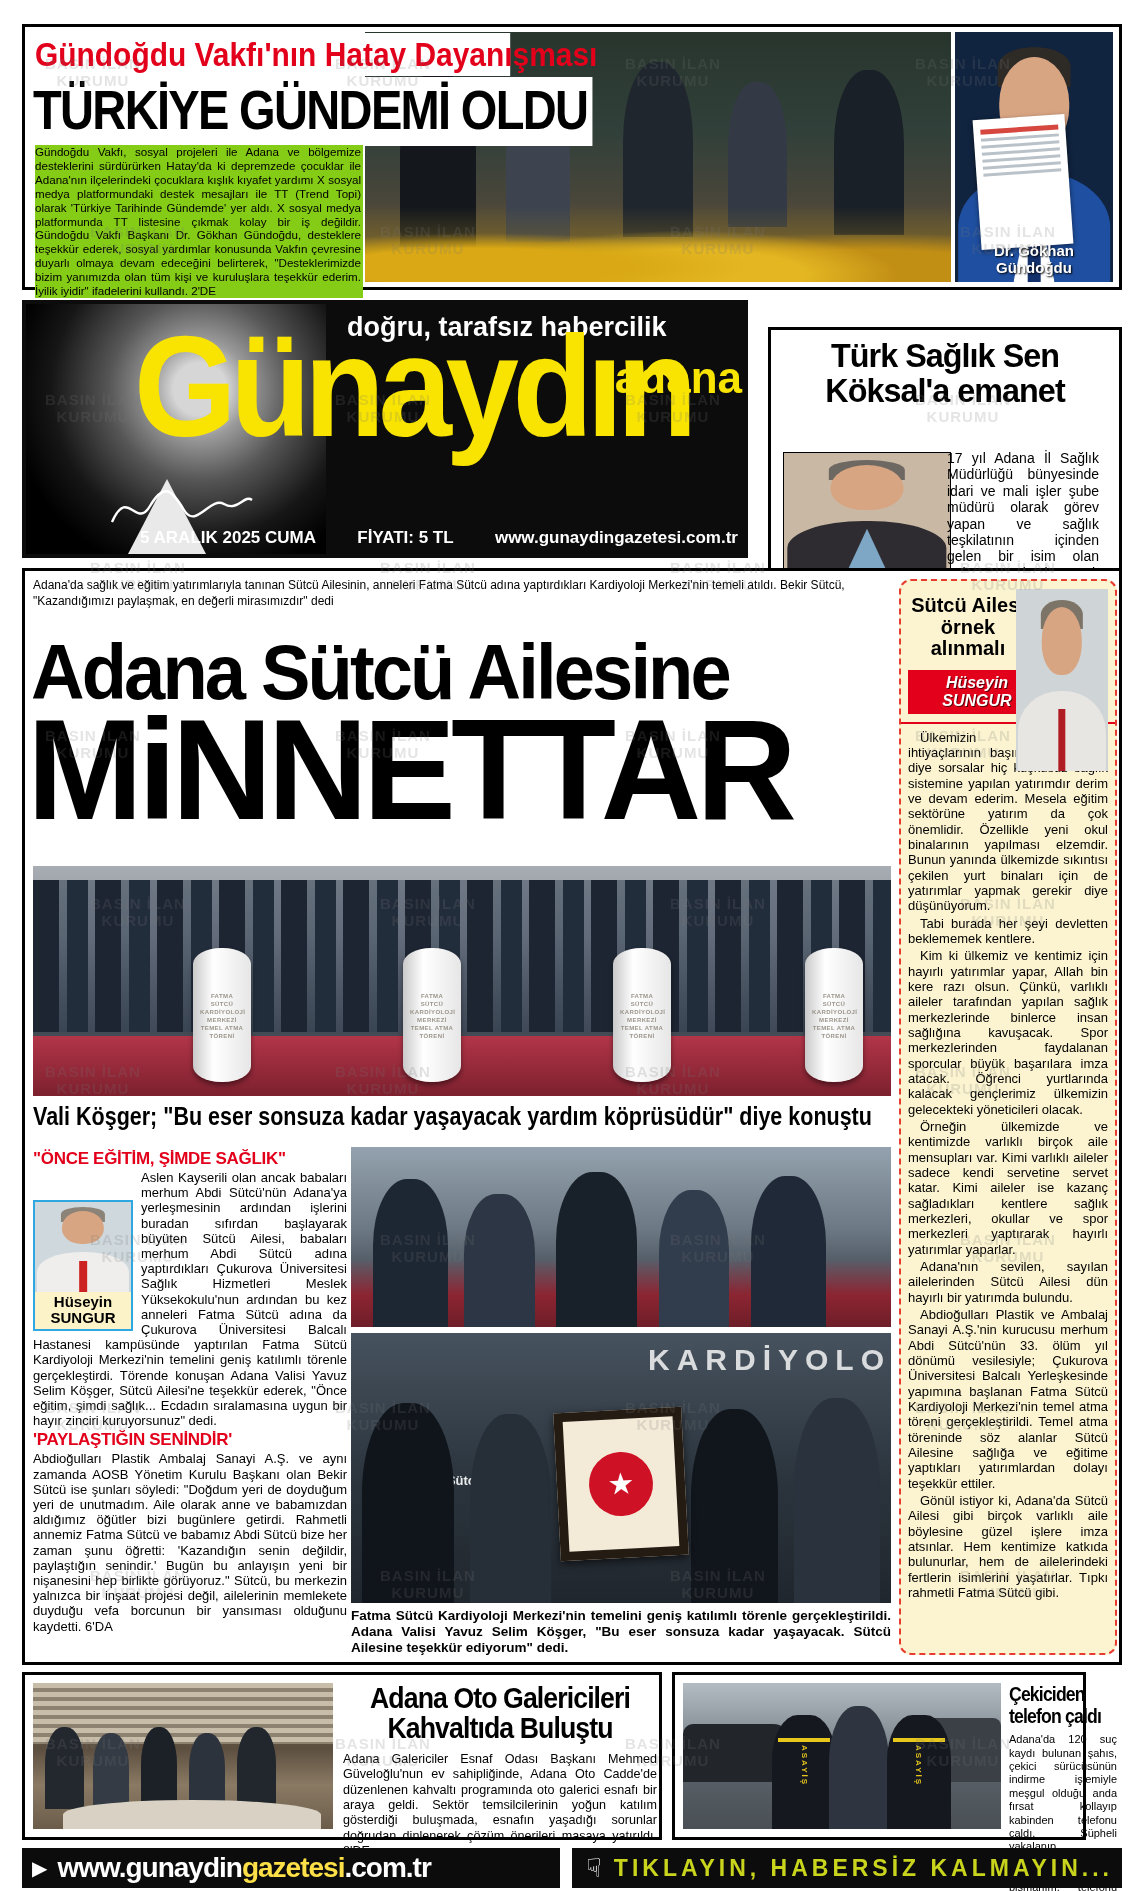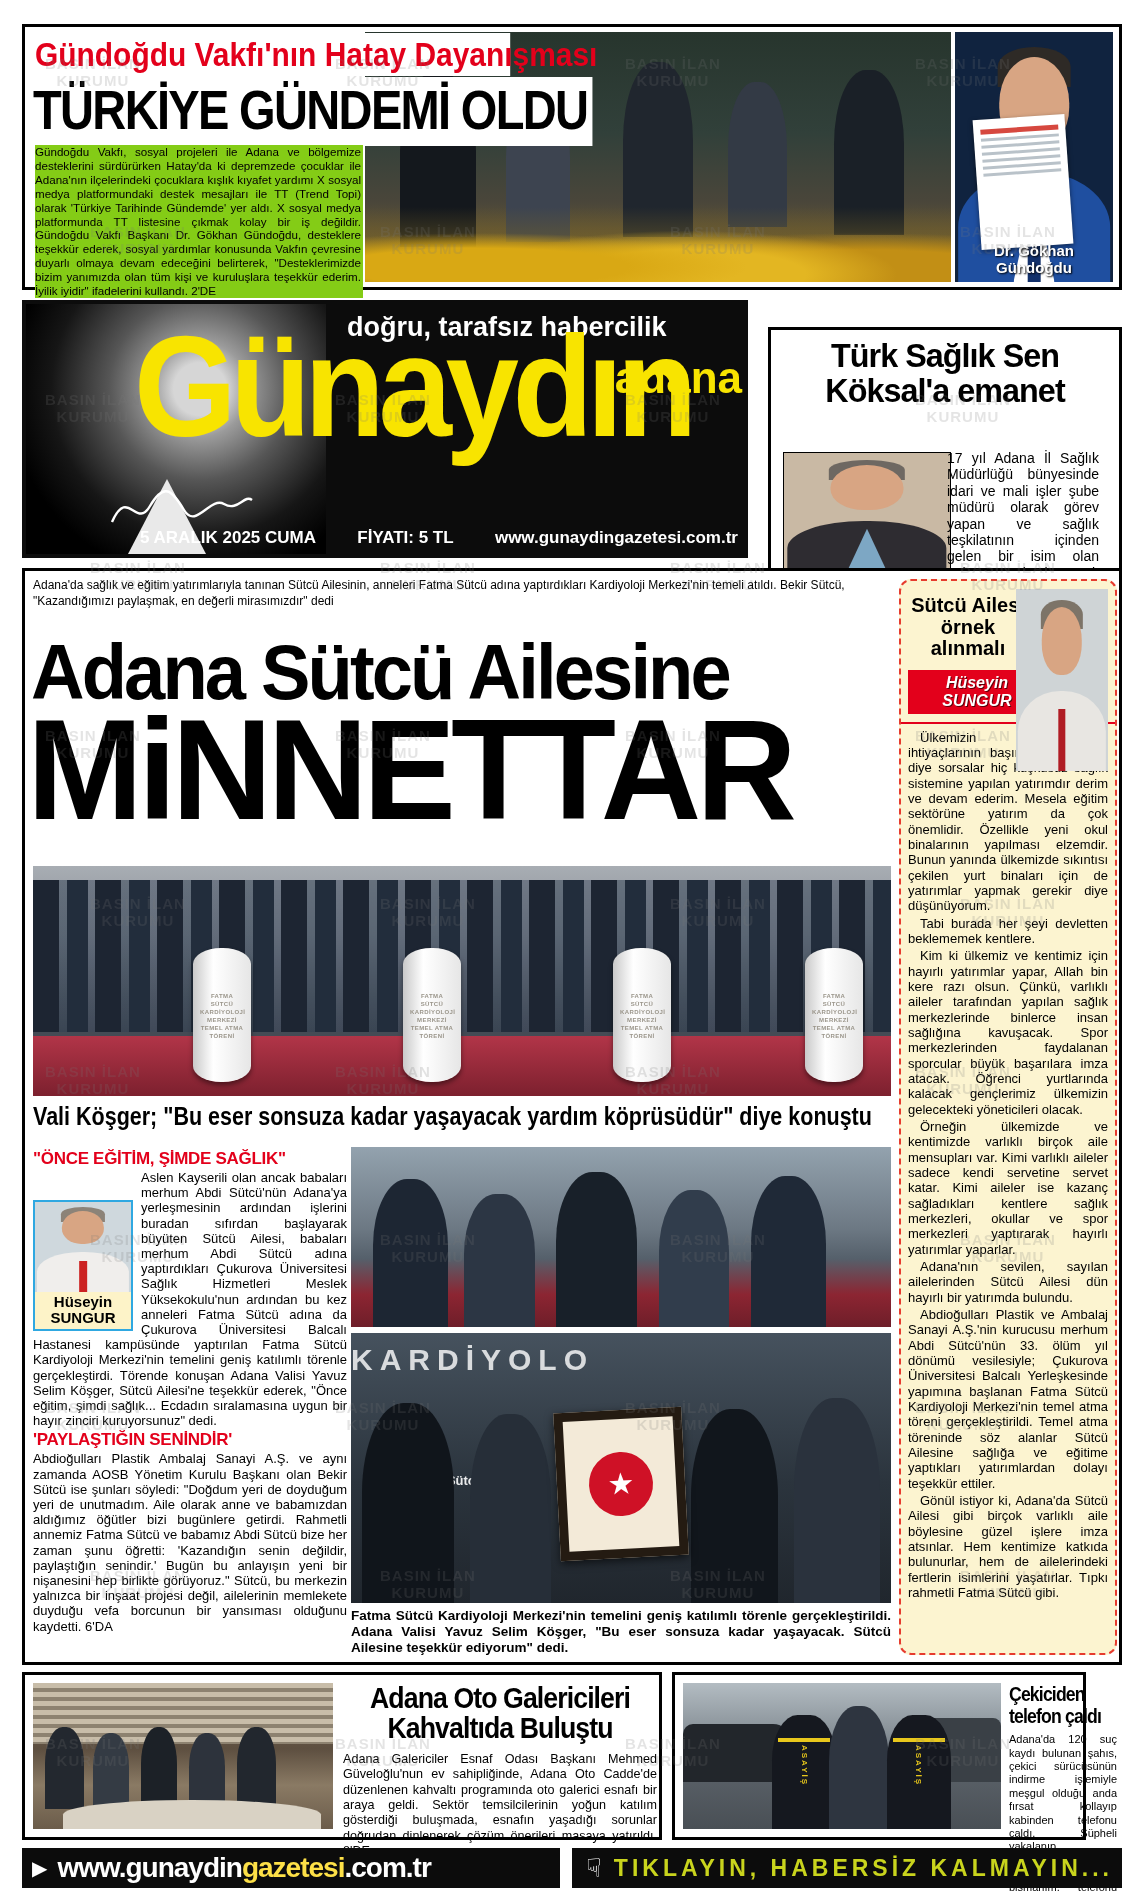--- a/index.html
+++ b/index.html
@@ -102,21 +102,21 @@
   .furl{font-size:28px;font-weight:900;letter-spacing:-1px;color:#fff;}
   .furl .red{color:#fde047;}
   .fslogan{color:#c9d41d;font-weight:900;font-size:23px;letter-spacing:4px;white-space:nowrap;}
 
   .doc-card{position:absolute;left:14%;top:34%;width:58%;height:52%;background:#fff;transform:rotate(-4deg);
             box-shadow:0 2px 5px rgba(0,0,0,.5);padding:6px 5px;box-sizing:border-box;}
   .doc-card i{display:block;height:3px;background:#b9c2c9;margin:4px 2px;}
   .doc-card i.rd{background:#d6483f;height:5px;}
   .gcap{position:absolute;left:0;right:0;bottom:6px;text-align:center;color:#fff;font-weight:bold;
         font-size:15px;line-height:1.15;text-shadow:1px 1px 2px #000;}
-  .ksign{position:absolute;left:0;right:0;top:10px;text-align:left;color:rgba(255,255,255,.8);
+  .ksign{position:absolute;left:0;right:0;top:10px;text-align:right;color:rgba(255,255,255,.8);
          font-weight:bold;font-size:30px;letter-spacing:7px;}
   .fsign{position:absolute;left:10%;top:52%;color:rgba(255,255,255,.9);font-weight:bold;font-size:13px;}
   .emblem{position:absolute;left:50%;top:56%;transform:translate(-50%,-50%) rotate(-3deg);width:110px;height:130px;
           background:#f3ead8;border:9px solid #241b12;box-shadow:0 3px 8px rgba(0,0,0,.6);}
   .emblem .disk{position:absolute;left:50%;top:50%;transform:translate(-50%,-50%);width:64px;height:64px;
                 border-radius:50%;background:#cf1126;color:#fff;font-size:30px;text-align:center;line-height:64px;}
   .vest{position:absolute;bottom:0;width:64px;height:78%;border-radius:40% 40% 0 0;background:#15181f;}
   .vest b{position:absolute;left:50%;top:26%;transform:translateX(-50%);writing-mode:vertical-rl;
           color:#e8c71c;font-size:8px;letter-spacing:2px;}
   .vest:before{content:"";position:absolute;left:6px;right:6px;top:20%;height:4px;background:#e8c71c;}

